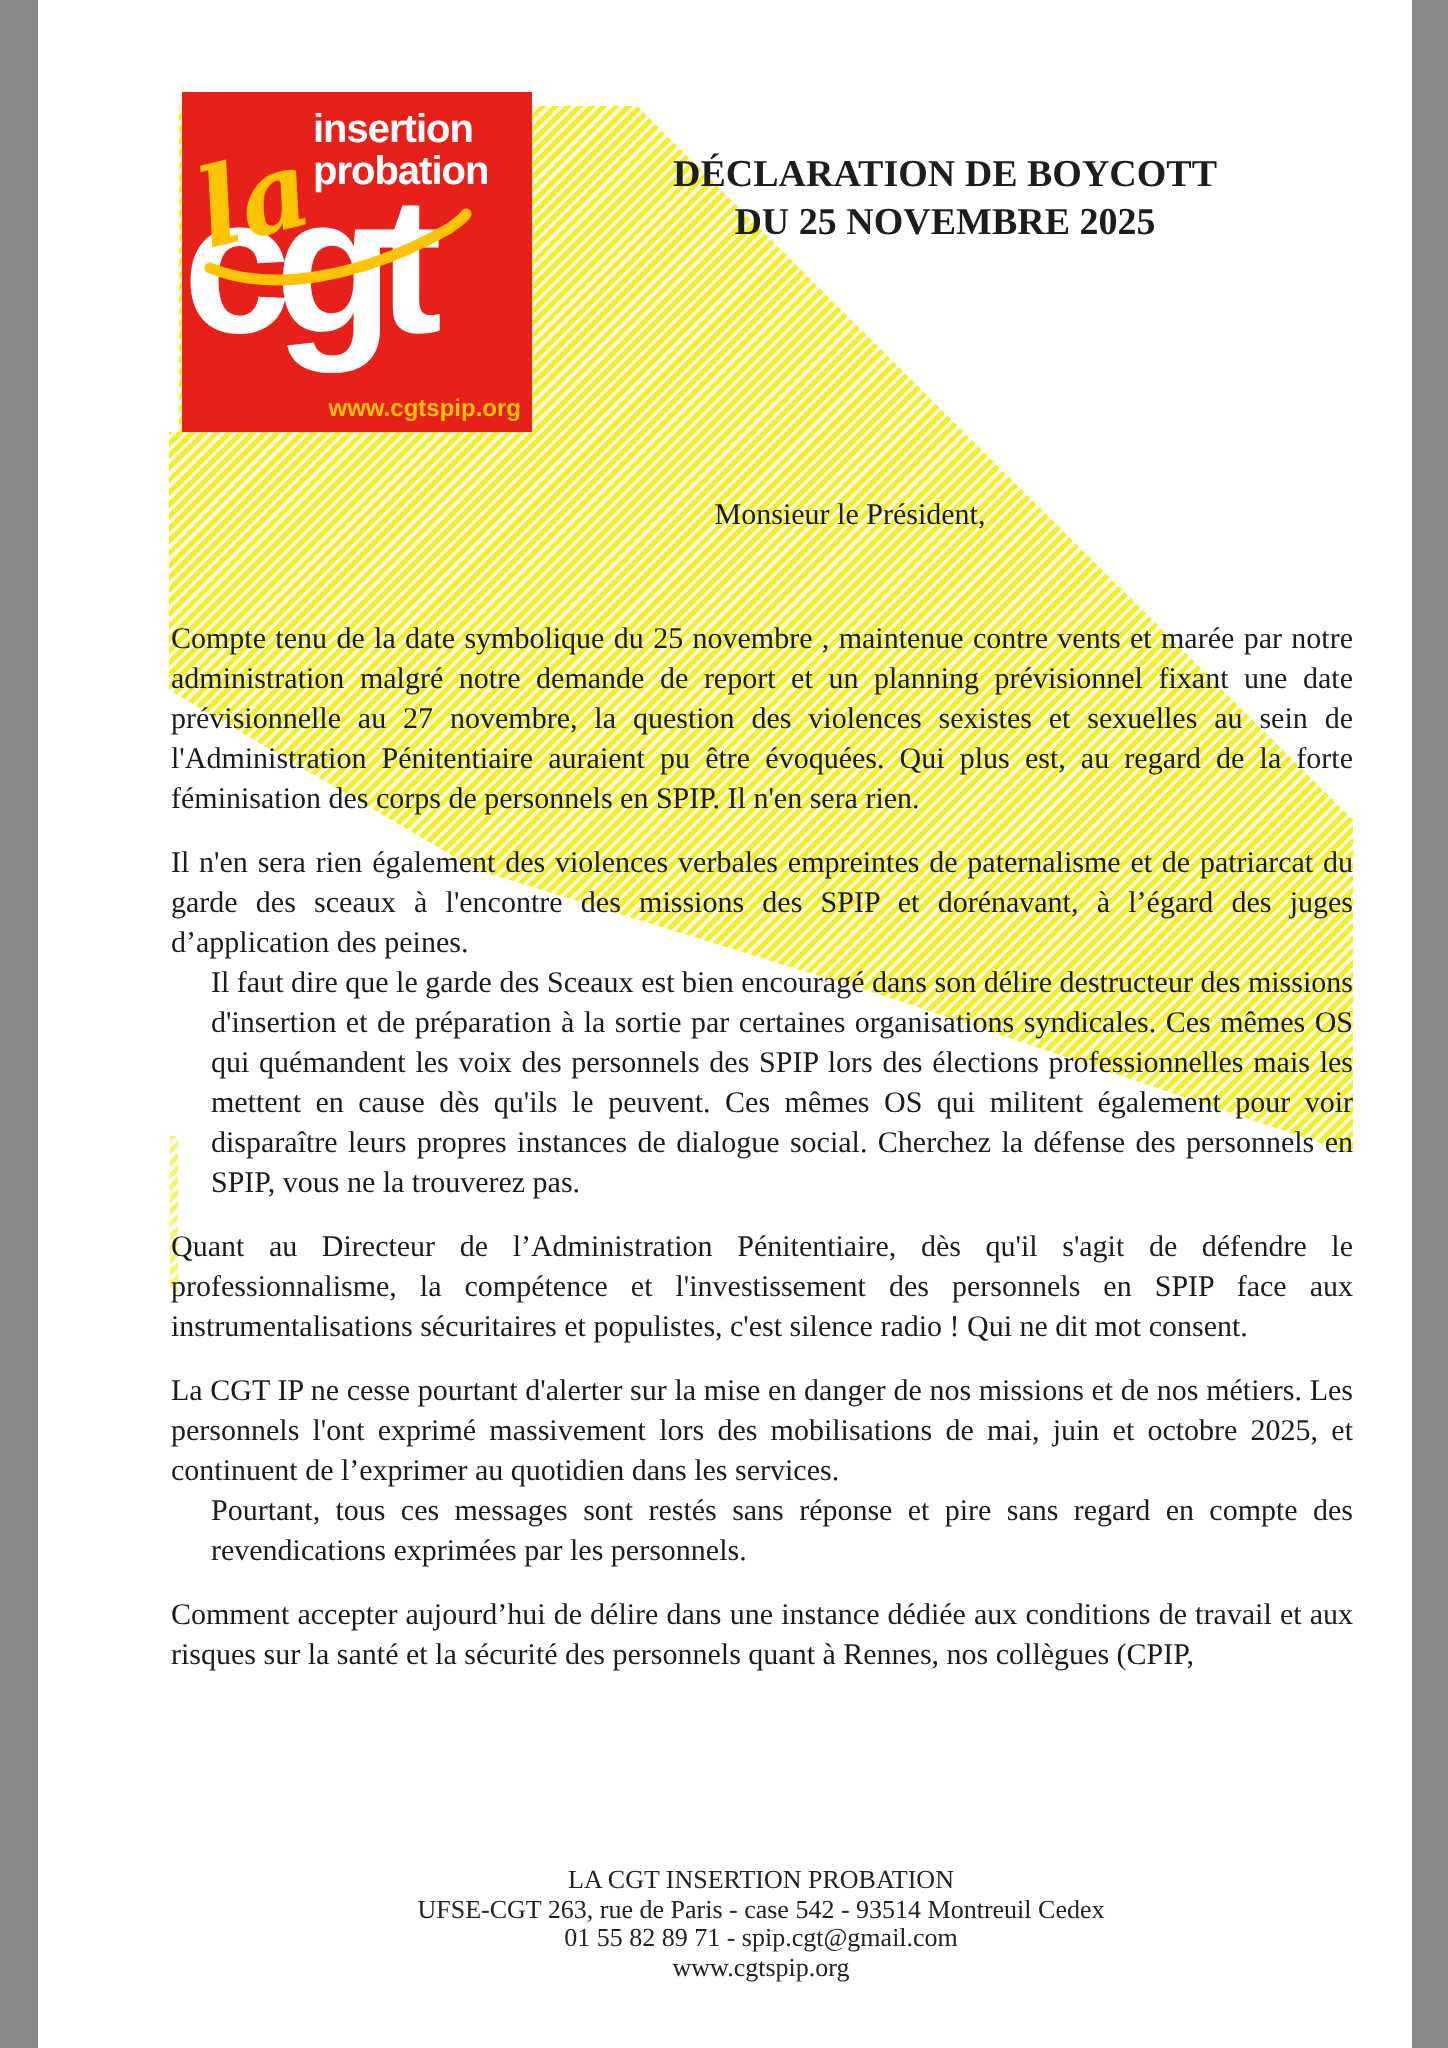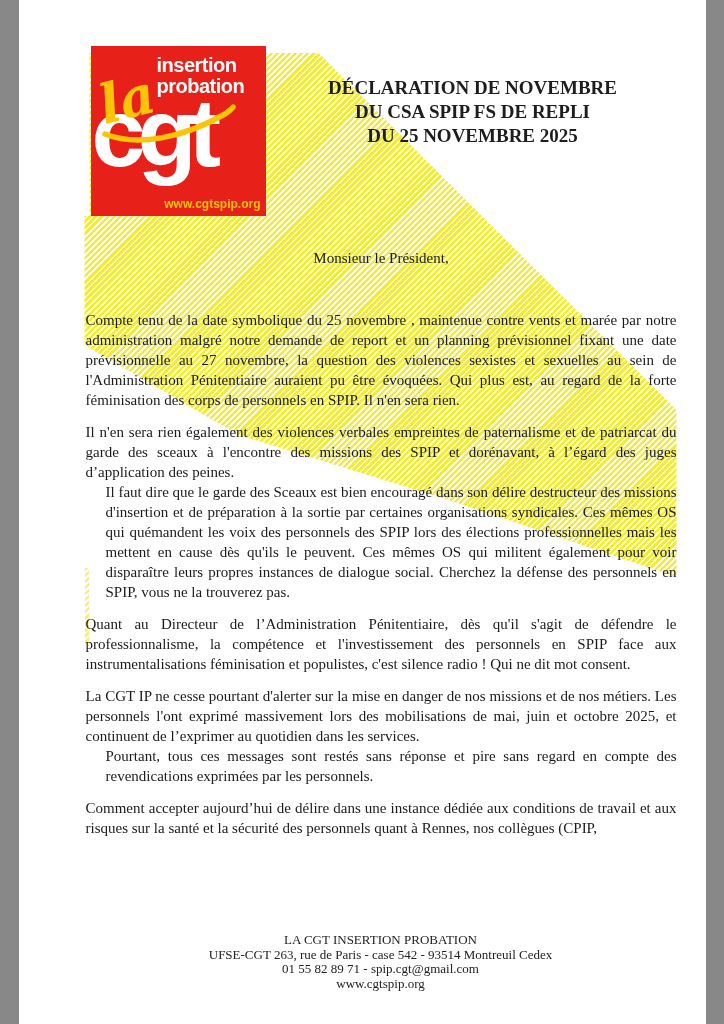--- a/index.html
+++ b/index.html
@@ -41,21 +41,21 @@
   .logo-swash { position:absolute; left:0; top:0; z-index:3; }
   .logo-url { position:absolute; right:5px; bottom:5px;
               font-family:"Liberation Sans", sans-serif; font-weight:bold;
               font-size:12px; color:#fcc405; z-index:2; }
 
   
   .title { position:absolute; left:252px; top:76px; width:404px; z-index:4;
            text-align:center; font-weight:bold; font-size:19px; line-height:24px;
            color:#1d1d1d; }
   .salutation { position:absolute; left:67px; top:248px; width:591px; z-index:4;
-                text-align:center; font-size:15px; line-height:20px; }
+                text-align:center; font-size:15px; line-height:20px;padding-left:44px; }
   .body-text { position:absolute; left:67px; top:298px; width:591px; z-index:4;
                font-size:15px; line-height:20px; text-align:justify; }
   .para { margin:12px 0 0 0; }
   .para.first { margin-top:0; }
   .para.tight { margin-top:0;margin-left:20px; }
 
   .footer { position:absolute; left:0; top:933px; width:724px; z-index:4;
             text-align:center; font-size:13px; line-height:14.6px; color:#222; }
 </style>
 </head>
@@ -73,32 +73,31 @@
     </div>
     <div class="logo-cgt">cgt</div>
     <div class="logo-la">la</div>
     <svg class="logo-swash" width="175" height="170" viewBox="0 0 175 170">
       <path d="M14,88 C46,101 92,92 134,68 C138,65 141,63 142,61" fill="none" stroke="#fcc405" stroke-width="5.5" stroke-linecap="round"></path>
     </svg>
     <div class="logo-url">www.cgtspip.org</div>
   </div>
 
   <div class="title">
-    <div>DÉCLARATION DE NOVEMBRE</div>
-    <div>DU CSA SPIP FS DE REPLI</div>
+    <div>DÉCLARATION DE BOYCOTT</div>
     <div>DU 25 NOVEMBRE 2025</div>
   </div>
 
   <div class="salutation">Monsieur le Président,</div>
 
   <div class="body-text" id="body-paragraphs">
       <div class="para">Compte tenu de la date symbolique du 25 novembre , maintenue contre vents et marée par notre administration malgré notre demande de report et un planning prévisionnel fixant une date prévisionnelle au 27 novembre, la question des violences sexistes et sexuelles au sein de l'Administration Pénitentiaire auraient pu être évoquées. Qui plus est, au regard de la forte féminisation des corps de personnels en SPIP. Il n'en sera rien.</div>
       <div class="para">Il n'en sera rien également des violences verbales empreintes de paternalisme et de patriarcat du garde des sceaux à l'encontre des missions des SPIP et dorénavant, à l’égard des juges d’application des peines.</div>
       <div class="para tight">Il faut dire que le garde des Sceaux est bien encouragé dans son délire destructeur des missions d'insertion et de préparation à la sortie par certaines organisations syndicales. Ces mêmes OS qui quémandent les voix des personnels des SPIP lors des élections professionnelles mais les mettent en cause dès qu'ils le peuvent. Ces mêmes OS qui militent également pour voir disparaître leurs propres instances de dialogue social. Cherchez la défense des personnels en SPIP, vous ne la trouverez pas.</div>
-      <div class="para">Quant au Directeur de l’Administration Pénitentiaire, dès qu'il s'agit de défendre le professionnalisme, la compétence et l'investissement des personnels en SPIP face aux instrumentalisations féminisation et populistes, c'est silence radio ! Qui ne dit mot consent.</div>
+      <div class="para">Quant au Directeur de l’Administration Pénitentiaire, dès qu'il s'agit de défendre le professionnalisme, la compétence et l'investissement des personnels en SPIP face aux instrumentalisations sécuritaires et populistes, c'est silence radio ! Qui ne dit mot consent.</div>
       <div class="para">La CGT IP ne cesse pourtant d'alerter sur la mise en danger de nos missions et  de nos métiers. Les personnels l'ont exprimé massivement lors des mobilisations de mai, juin  et octobre 2025, et continuent de l’exprimer au quotidien dans les services.</div>
       <div class="para tight">Pourtant, tous ces messages sont restés sans réponse et pire sans regard en compte des revendications exprimées par les personnels.</div>
       <div class="para">Comment accepter aujourd’hui de délire dans une instance dédiée aux conditions de travail et aux risques sur la santé et la sécurité des personnels quant à Rennes, nos collègues (CPIP,</div>
     </div>
 
   <div class="footer">
     <div>LA CGT INSERTION PROBATION</div>
     <div>UFSE-CGT 263, rue de Paris - case 542 - 93514 Montreuil Cedex</div>
     <div>01 55 82 89 71 -  spip.cgt@gmail.com</div>
     <div>www.cgtspip.org</div>

